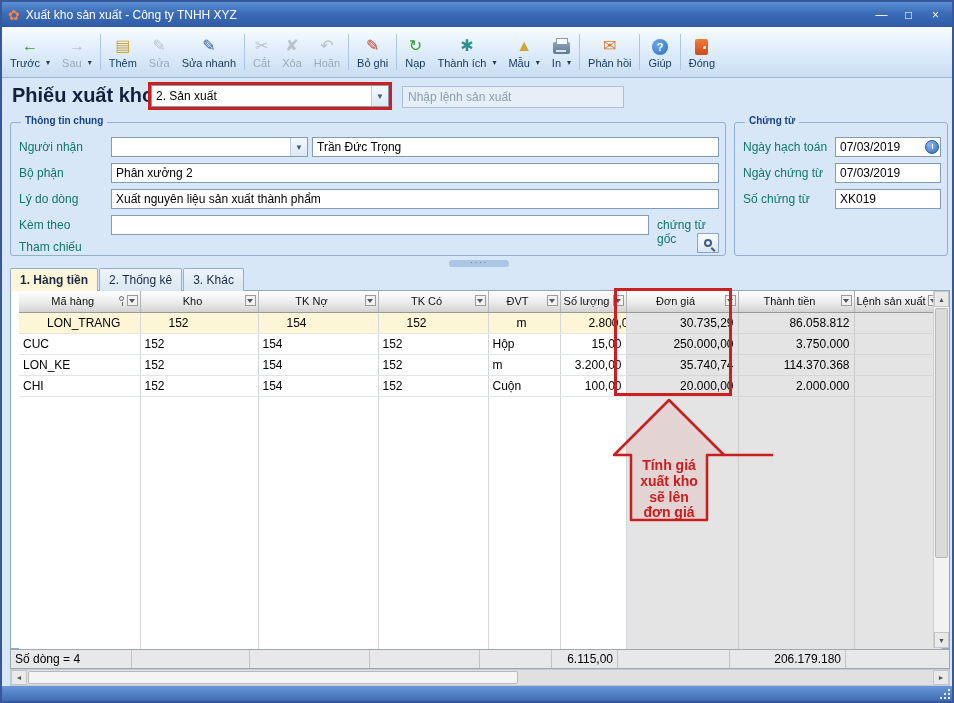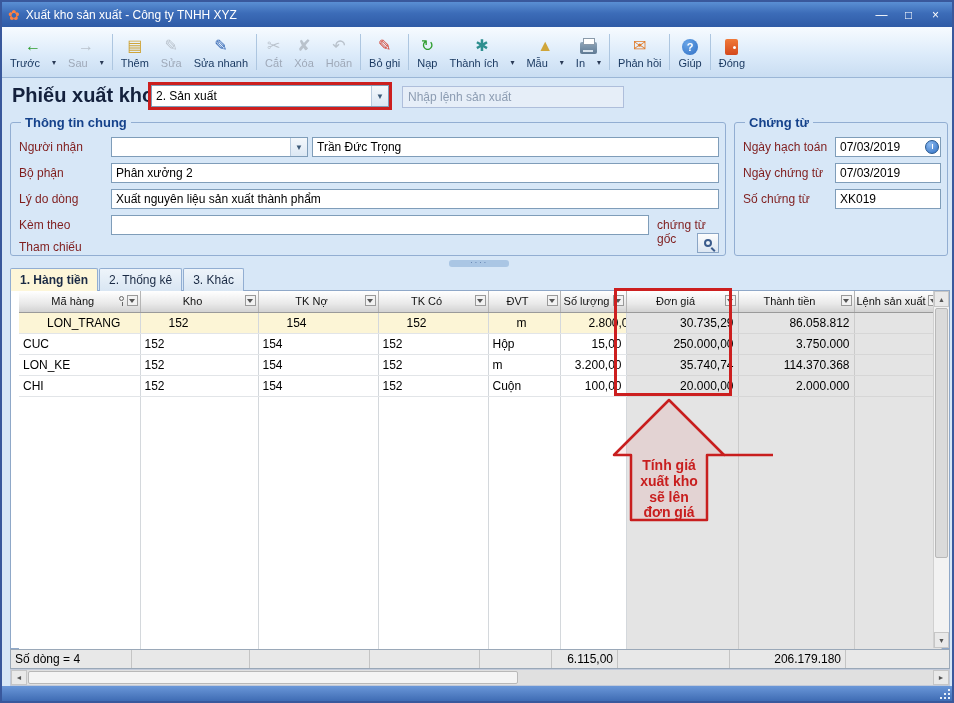--- a/index.html
+++ b/index.html
@@ -19,21 +19,21 @@
   
   .toolbar { position:absolute; left:0; top:25px; right:0; height:51px;
     background:linear-gradient(180deg,#f7fbff,#dcebfa 55%,#c9ddf2);
     border-bottom:1px solid #9bb6d6; display:flex; align-items:stretch; padding:2px; }
   .tbtn { display:flex; flex-direction:column; align-items:center; justify-content:center;
     gap:1px; padding:1px 6px; color:#17365e; font-size:11px; white-space:nowrap; cursor:default; border-radius:3px; }
   .tbtn.disabled { color:#9fa9b8; }
   .tbtn.disabled .icg { color:#b9c2cc !important; }
   .icg { height:20px; min-width:16px; display:flex; align-items:center; justify-content:center;
     font-size:16px; line-height:20px; }
-  .lblrow { display:flex; align-items:center; gap:12px; }
+  .lblrow { display:flex; align-items:center; gap:6px; }
   .dd { font-size:8px; color:#2a3a55; }
   .sep { width:1px; background:#adc6e0; margin:5px 2px; }
   .c-green{color:#2f9e2f} .c-gray{color:#a9b2bc} .c-gold{color:#cfa53a}
   .c-navy{color:#2a5fb0} .c-red{color:#d23a2a} .c-teal{color:#2e8f8f} .c-orange{color:#e07b2a}
   .printer-icon { width:17px; height:12px; background:linear-gradient(#8fa6ba,#5f7a94);
     border-radius:2px; position:relative; margin-top:5px; }
   .printer-icon::before { content:""; position:absolute; left:3px; top:-4px; width:10px; height:5px;
     background:#fff; border:1px solid #8a9aaa; }
   .printer-icon::after { content:""; position:absolute; left:3px; bottom:2px; width:10px; height:2px; background:#d9e4ee; }
   .help-circle { width:16px; height:16px; border-radius:50%; margin-top:2px;
@@ -53,24 +53,24 @@
     align-items:center; justify-content:center; background:linear-gradient(#f4f8fc,#dce8f4);
     border-left:1px solid #b9cbde; font-size:8px; color:#3d5a78; }
   .order-input { position:absolute; left:400px; top:84px; width:222px; height:22px;
     border:1px solid #aebedb; background:#e6eef8; color:#8c9cb2; font-size:12px; padding:0 5px;
     font-family:inherit; }
   .order-input::placeholder { color:#8c9cb2; opacity:1; }
 
   
   .gbox { position:absolute; border:1px solid #92aed2; border-radius:3px; }
   .gbox .legend { position:absolute; top:-8px; left:10px; background:#d7e7f7; padding:0 4px;
-    font-weight:bold; color:#15428b; font-size:13px; }
+    font-weight:bold; color:#15428b; font-size:10px; }
   #gbox-left  { left:8px;   top:120px; width:716px; height:134px; }
   #gbox-right { left:732px; top:120px; width:214px; height:134px; }
-  .flabel { position:absolute; font-size:12px; color:#7f1d1d; }
+  .flabel { position:absolute; font-size:12px; color:#0f766e; }
   .tbx { position:absolute; height:20px; border:1px solid #7f9db9; background:#fff;
     font-size:12px; padding:0 4px; font-family:inherit; color:#000; }
   .combo2 { position:absolute; display:flex; align-items:center; height:20px;
     border:1px solid #7f9db9; background:#fff; font-size:12px; padding-left:4px; }
   .datewrap { position:absolute; }
   .cal-ic { position:absolute; right:2px; top:3px; width:14px; height:14px; border-radius:50%;
     background:radial-gradient(circle at 35% 30%,#8cbaf0,#2f6fc4); border:1px solid #27588f; }
   .cal-ic::after { content:""; position:absolute; left:6px; top:3px; width:1px; height:5px; background:#fff; }
   .lookup-btn { position:absolute; width:22px; height:20px; border:1px solid #8aa5c5;
     background:linear-gradient(#fdfdfd,#dce6f2); display:flex; align-items:center; justify-content:center; }

